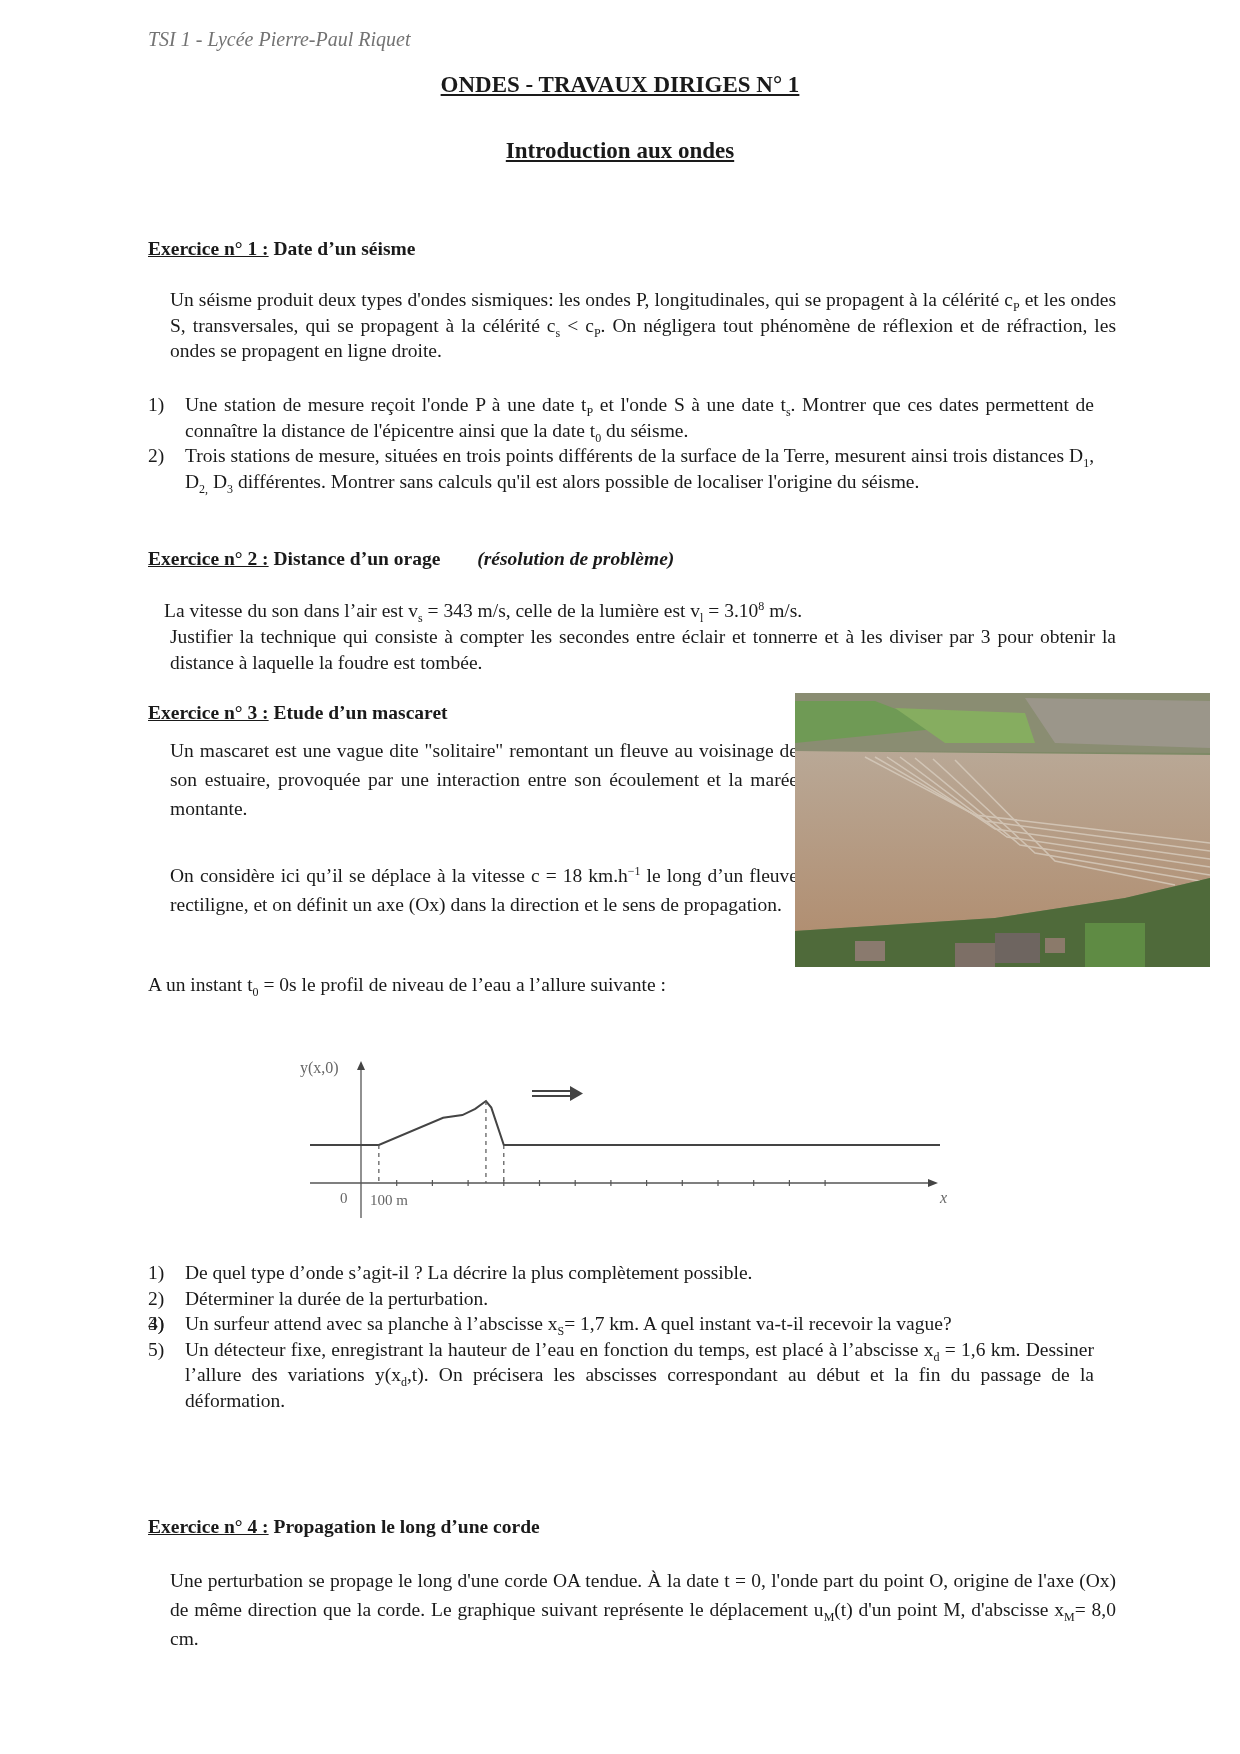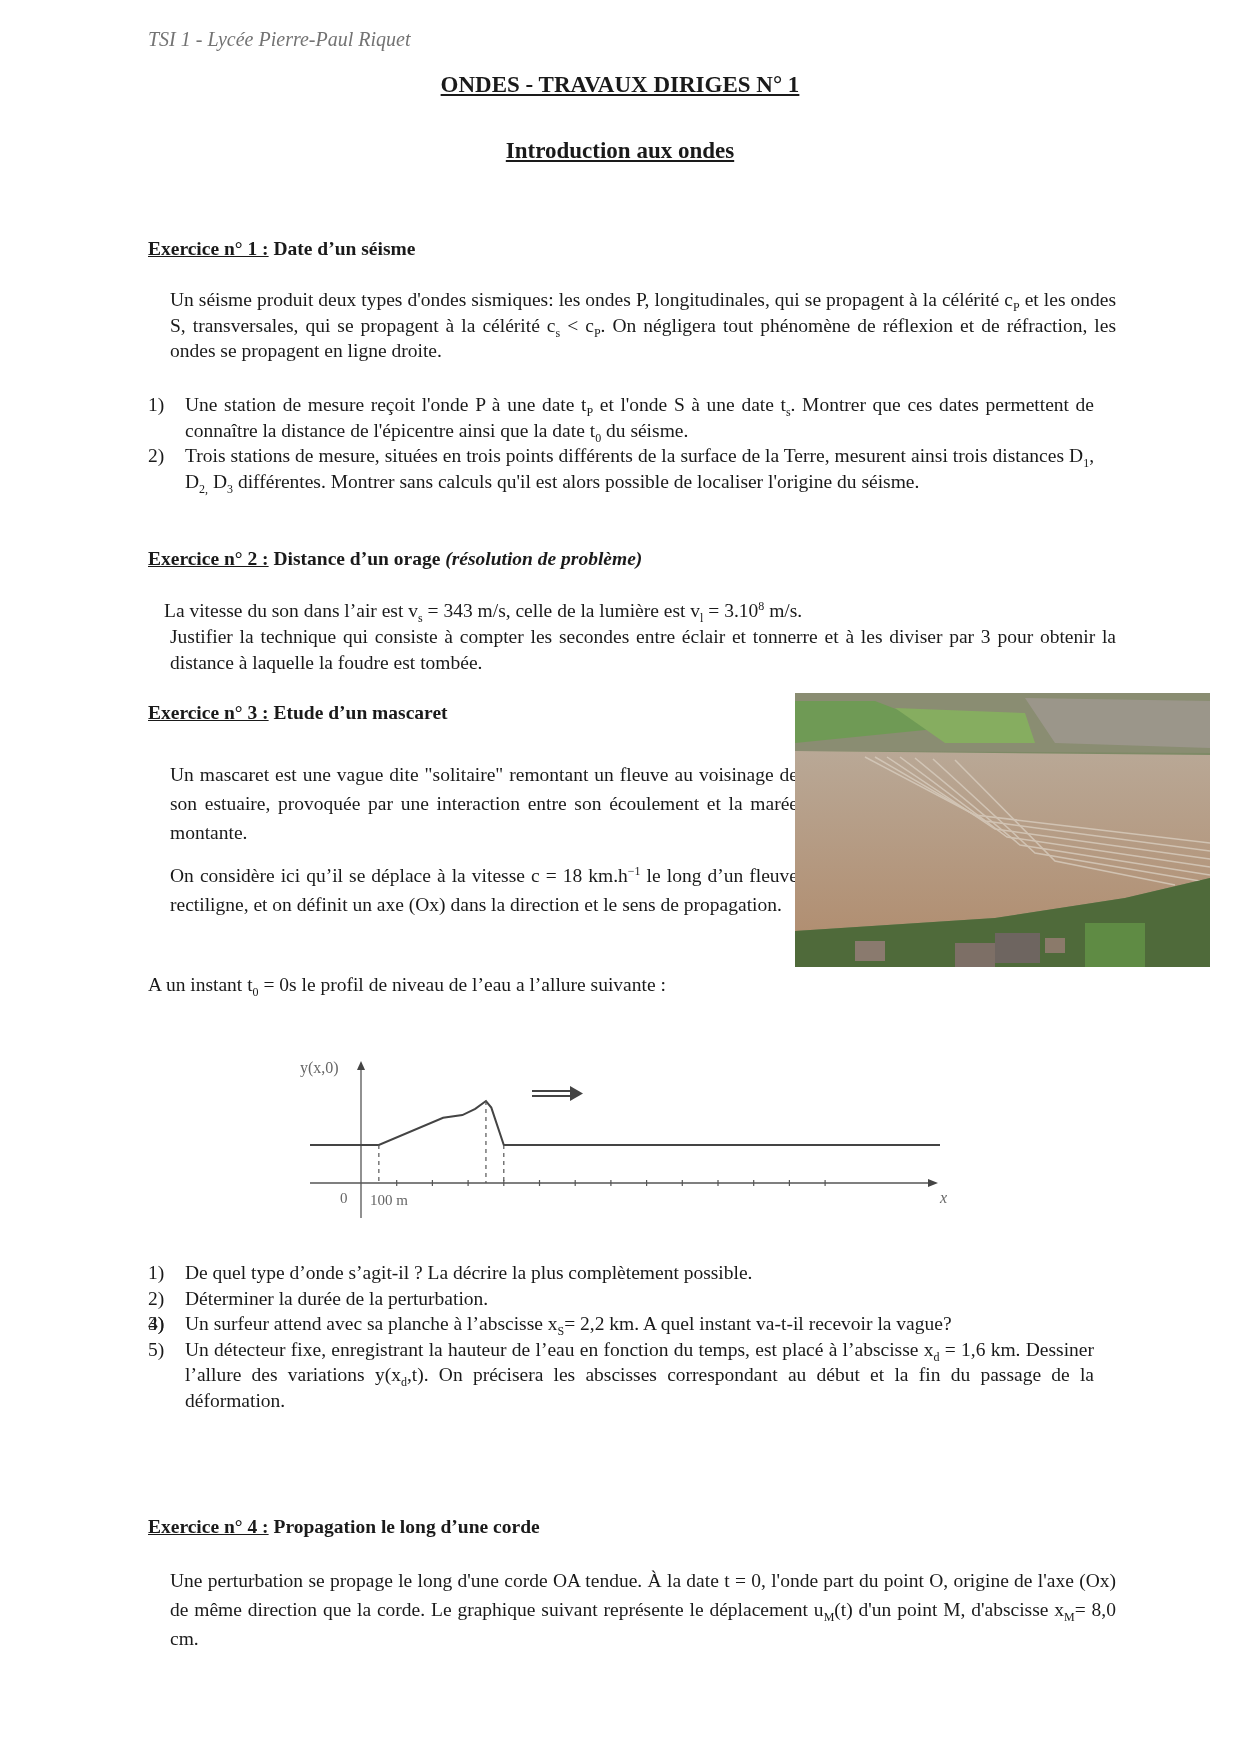--- a/index.html
+++ b/index.html
@@ -7,21 +7,21 @@
          font-family:"Liberation Serif","DejaVu Serif",serif; color:#1a1a1a; }
   .abs { position:absolute; }
   .header { left:148px; top:28px; font-size:20px; font-style:italic; color:#737373; }
   .title { left:0; width:1240px; text-align:center; font-weight:bold; font-size:23px; text-decoration:underline; }
   .t1 { top:72px; }
   .t2 { top:138px; }
   .p { font-size:19.5px; line-height:25.5px; }
   .justify { text-align:justify;margin-left:22px; }
   .ex-h { font-weight:bold; font-size:19.5px; }
   .ex-h .lbl { text-decoration:underline; }
-  .ex-h .it { font-style:italic; }
+  .ex-h .it { font-style:italic;margin-left:32px; }
   ol.q { margin:0; padding:0; list-style:none; }
   ol.q li { position:relative; padding-left:37px; text-align:justify; }
   ol.q li .n { position:absolute; left:0; top:0; }
   sub, sup { font-size:12px; line-height:0; }
   .photo { left:795px; top:693px; width:415px; height:274px; overflow:hidden; }
   .fig { left:300px; top:1055px; width:680px; height:170px; }
 </style>
 </head>
 <body>
 
@@ -44,21 +44,21 @@
   <span class="lbl">Exercice n° 2 :</span><span> Distance d’un orage </span><span class="it">(résolution de problème)</span>
 </div>
 <div class="abs p" style="left:164px; top:598px; width:946px;">
   <span>La vitesse du son dans l’air est v</span><sub>s</sub><span> = 343 m/s, celle de la lumière est v</span><sub>l</sub><span> = 3.10</span><sup>8</sup><span> m/s.</span>
 </div>
 <div class="abs p justify" style="left:148px; top:624px; width:946px;">Justifier la technique qui consiste à compter les secondes entre éclair et tonnerre et à les diviser par 3 pour obtenir la distance à laquelle la foudre est tombée.</div>
 
 <div class="abs ex-h" style="left:148px; top:702px;">
   <span class="lbl">Exercice n° 3 :</span><span> Etude d’un mascaret</span>
 </div>
-<div class="abs p justify" style="left:148px; top:760px; width:628px; line-height:29px;">Un mascaret est une vague dite "solitaire" remontant un fleuve au voisinage de son estuaire, provoquée par une interaction entre son écoulement et la marée montante.</div>
+<div class="abs p justify" style="left:148px; top:736px; width:628px; line-height:29px;">Un mascaret est une vague dite "solitaire" remontant un fleuve au voisinage de son estuaire, provoquée par une interaction entre son écoulement et la marée montante.</div>
 <div class="abs p justify" style="left:148px; top:861px; width:628px; line-height:29px;">
   <span>On considère ici qu’il se déplace à la vitesse c = 18 km.h</span><sup>−1</sup><span> le long d’un fleuve rectiligne, et on définit un axe (Ox) dans la direction et le sens de propagation.</span>
 </div>
 <div class="abs p" style="left:148px; top:972px; width:700px;">
   <span>A un instant t</span><sub>0</sub><span> = 0s le profil de niveau de l’eau a l’allure suivante :</span>
 </div>
 
 <div class="abs photo">
   <svg width="415" height="274" viewBox="0 0 415 274">
     <defs>
@@ -127,21 +127,21 @@
     <text x="40" y="148" font-size="15" fill="#666" font-family="Liberation Serif, serif">0</text>
     <text x="70" y="150" font-size="15" fill="#666" font-family="Liberation Serif, serif">100 m</text>
     <text x="640" y="148" font-size="16" font-style="italic" fill="#666" font-family="Liberation Serif, serif">x</text>
   </svg>
 </div>
 
 <ol class="abs q p" style="left:148px; top:1260px; width:946px;">
   <li><span class="n">1)</span><span>De quel type d’onde s’agit-il ? La décrire la plus complètement possible.</span></li>
   <li><span class="n">2)</span><span>Déterminer la durée de la perturbation.</span></li>
   <li><span class="n">3)</span></li>
-  <li><span class="n">4)</span><span>Un surfeur attend avec sa planche à l’abscisse x</span><sub>S</sub><span>= 2,2 km. A quel instant va-t-il recevoir la vague?</span></li>
+  <li><span class="n">4)</span><span>Un surfeur attend avec sa planche à l’abscisse x</span><sub>S</sub><span>= 1,7 km. A quel instant va-t-il recevoir la vague?</span></li>
   <li><span class="n">5)</span><span>Un détecteur fixe, enregistrant la hauteur de l’eau en fonction du temps, est placé à l’abscisse x</span><sub>d</sub><span> = 1,6 km. Dessiner l’allure des variations y(x</span><sub>d</sub><span>,t). On précisera les abscisses correspondant au début et la fin du passage de la déformation.</span></li>
 </ol>
 
 <div class="abs ex-h" style="left:148px; top:1516px;">
   <span class="lbl">Exercice n° 4 :</span><span> Propagation le long d’une corde</span>
 </div>
 <div class="abs p justify" style="left:148px; top:1566px; width:946px; line-height:29px;">
   <span>Une perturbation se propage le long d'une corde OA tendue. À la date t = 0, l'onde part du point O, origine de l'axe (Ox) de même direction que la corde. Le graphique suivant représente le déplacement u</span><sub>M</sub><span>(t) d'un point M, d'abscisse x</span><sub>M</sub><span>= 8,0 cm.</span>
 </div>
 

